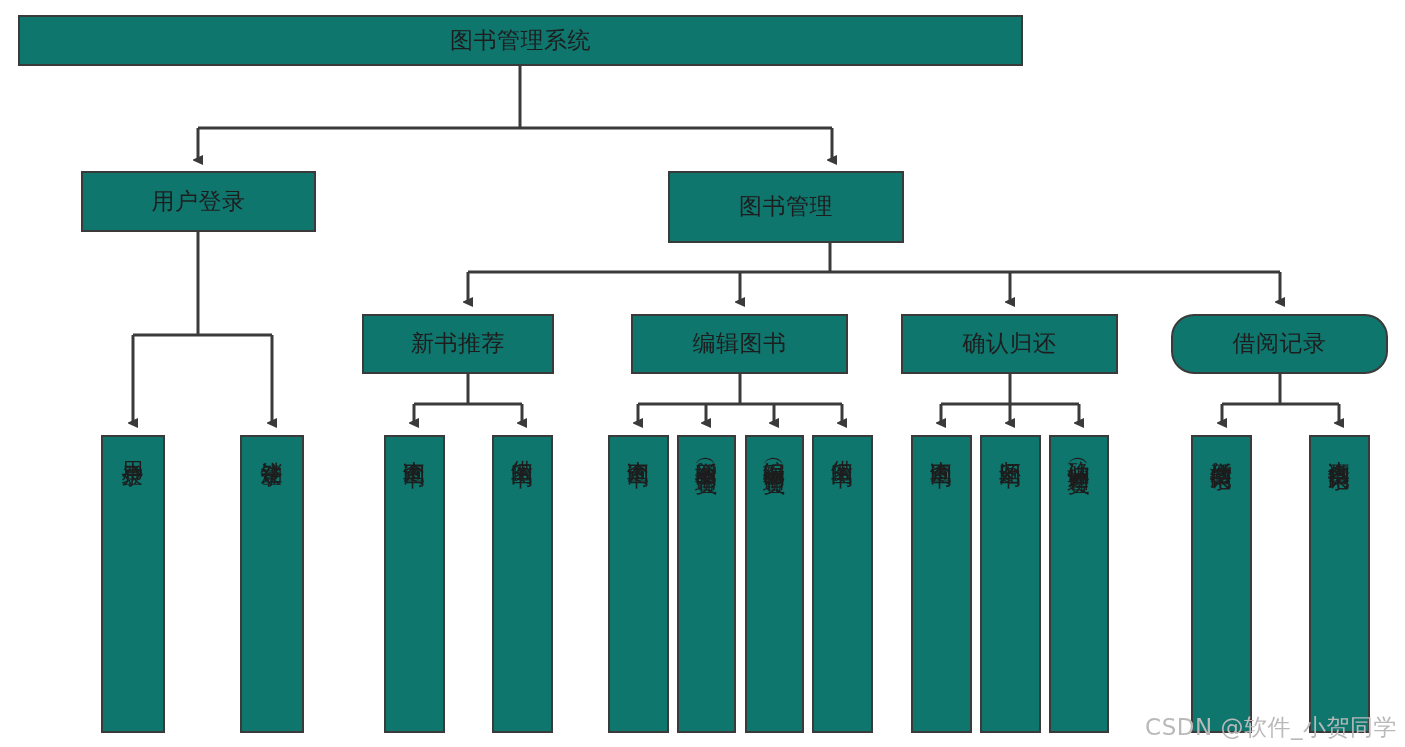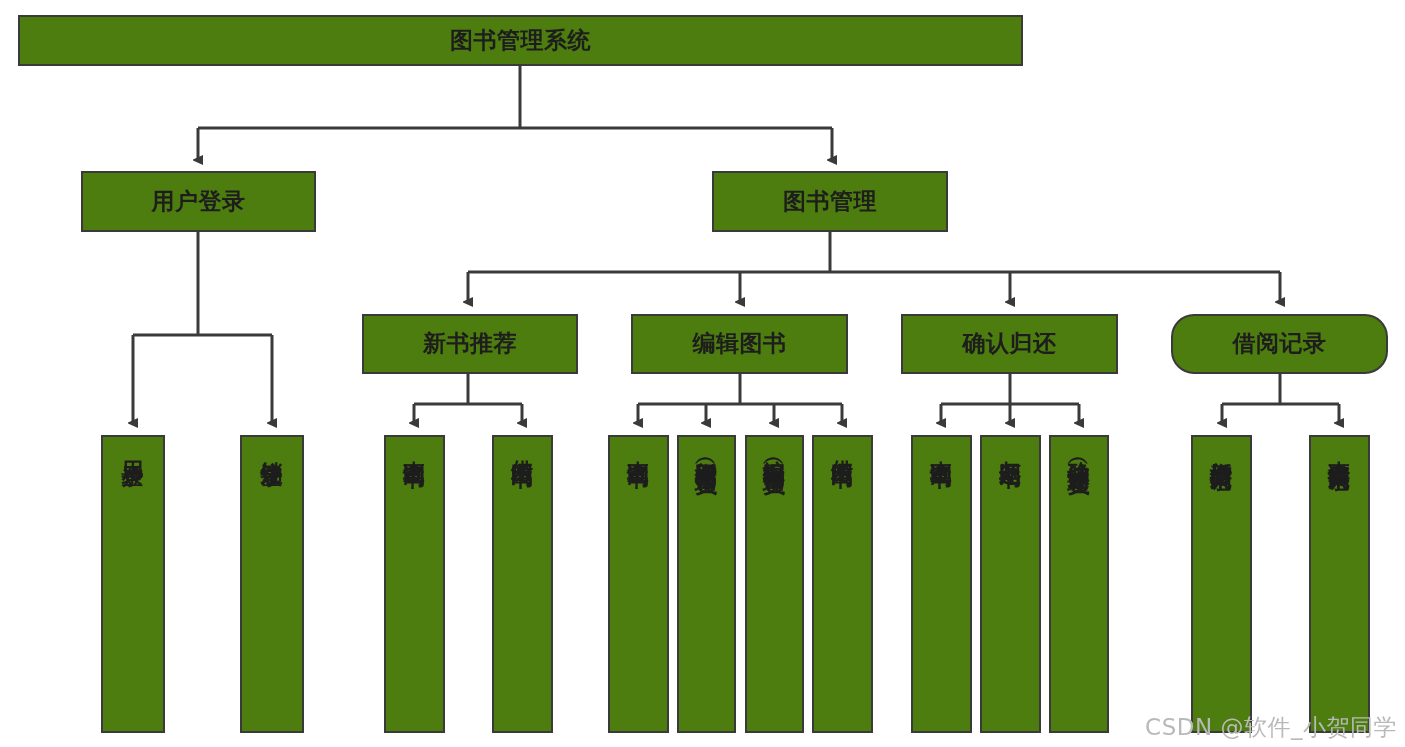--- a/index.html
+++ b/index.html
@@ -22,26 +22,25 @@
     left: 0;
     top: 0;
     width: 1405px;
     height: 747px;
     pointer-events: none;
   }
   .node {
     position: absolute;
     box-sizing: border-box;
     border: 2.5px solid #3a3a3a;
-    background: #4d7c0f;
+    background: #0f766e;
     display: flex;
     align-items: center;
     justify-content: center;
     color: #1d1d1d;
-    font-weight: bold;
   }
   .node .label {
     display: block;
     text-align: center;
     line-height: 1.18;
     letter-spacing: 0.5px;
   }
   
   .node.horiz .label {
     writing-mode: horizontal-tb;
@@ -130,25 +129,25 @@
   </svg>
 
   <div class="node horiz root" style="left:18px; top:15px; width:1005px; height:51px;">
     <span class="label">图书管理系统</span>
   </div>
 
   <div class="node horiz" style="left:81px; top:171px; width:235px; height:61px;">
     <span class="label">用户登录</span>
   </div>
 
-  <div class="node horiz" style="left:712px; top:171px; width:236px; height:61px;align-items:center;">
+  <div class="node horiz" style="left:668px; top:171px; width:236px; height:72px;align-items:center;">
     <span class="label">图书管理</span>
   </div>
 
-  <div class="node horiz" style="left:362px; top:314px; width:216px; height:60px;">
+  <div class="node horiz" style="left:362px; top:314px; width:192px; height:60px;">
     <span class="label">新书推荐</span>
   </div>
 
   <div class="node horiz" style="left:631px; top:314px; width:217px; height:60px;">
     <span class="label">编辑图书</span>
   </div>
 
   <div class="node horiz" style="left:901px; top:314px; width:217px; height:60px;">
     <span class="label">确认归还</span>
   </div>

